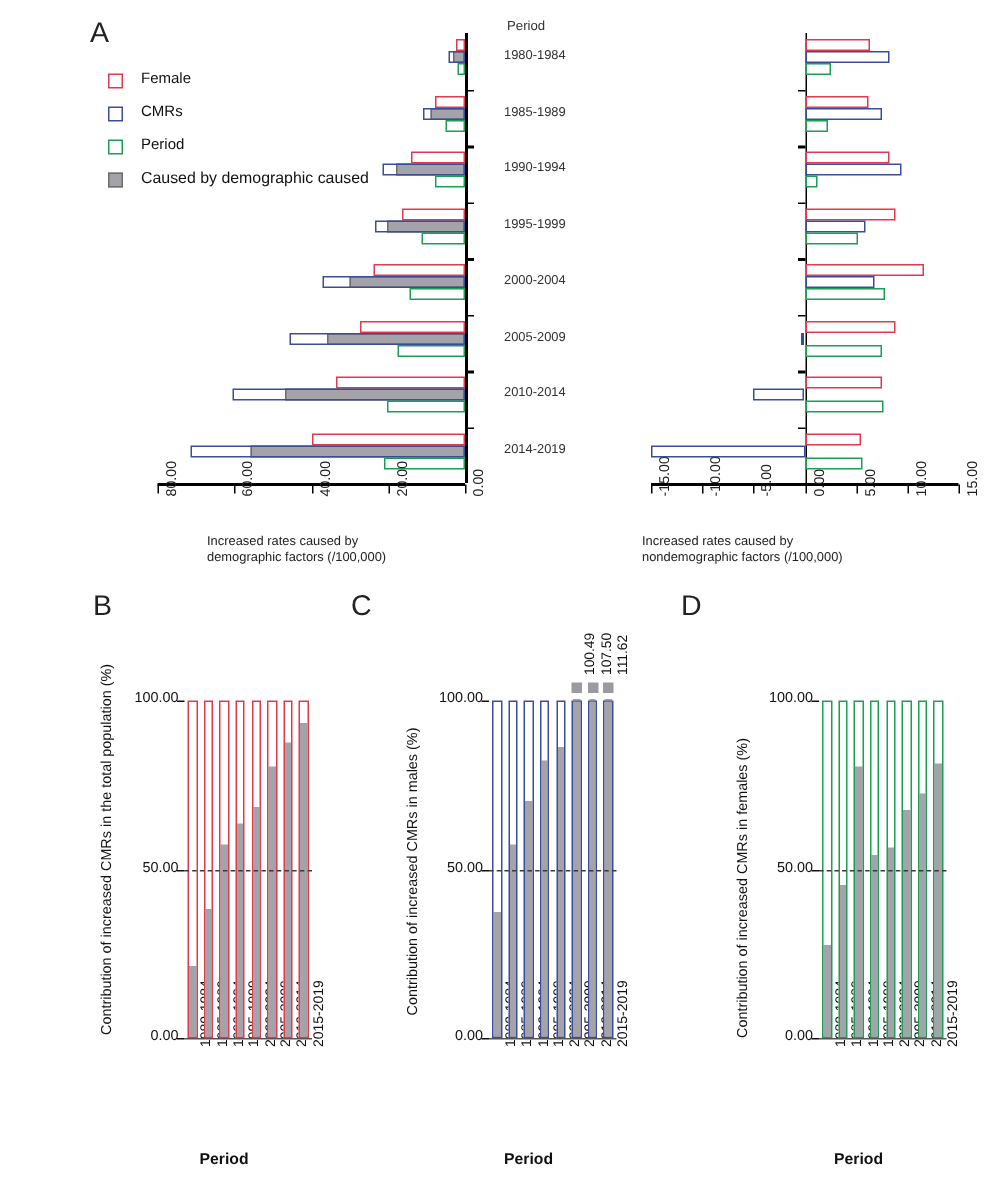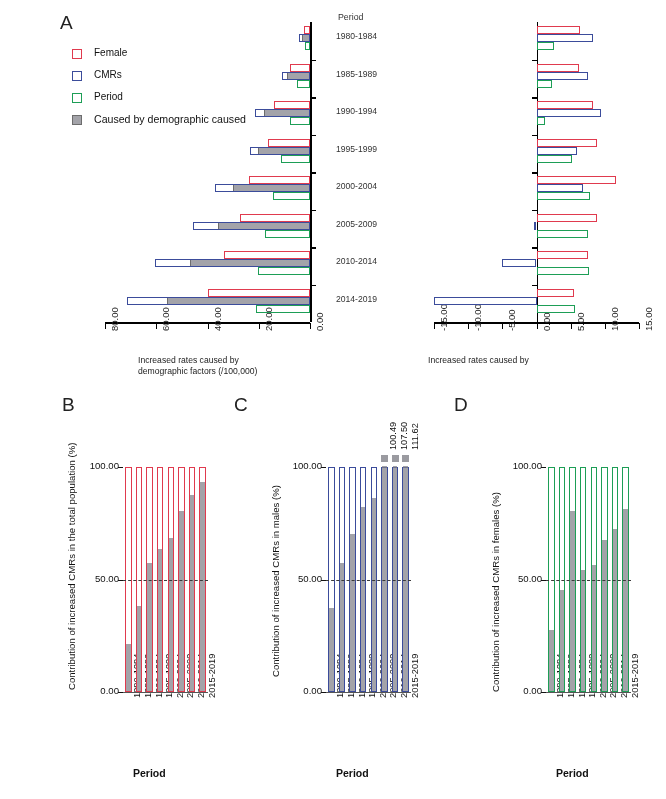--- a/index.html
+++ b/index.html
@@ -174,20 +174,21 @@
       <div class="tick" style="left:205.0px;top:301px;height:6px;background:#000;"></div>
       <div class="ticklab" style="left:209.0px;top:309px;">15.00</div>
     </div>
 
   <div class="axtitle" id="a-left-title" style="left:138px;top:355px;width:180px;">
       <div>Increased rates caused by</div>
       <div>demographic factors  (/100,000)</div>
     </div>
   <div class="axtitle" id="a-right-title" style="left:428px;top:355px;width:200px;">
       <div>Increased rates caused by</div>
+      <div>nondemographic factors  (/100,000)</div>
     </div>
 <div class="periodlab" style="left:336px;top:31px;">1980-1984</div>
     <div class="periodlab" style="left:336px;top:68.5px;">1985-1989</div>
     <div class="periodlab" style="left:336px;top:106px;">1990-1994</div>
     <div class="periodlab" style="left:336px;top:143.5px;">1995-1999</div>
     <div class="periodlab" style="left:336px;top:181px;">2000-2004</div>
     <div class="periodlab" style="left:336px;top:218.5px;">2005-2009</div>
     <div class="periodlab" style="left:336px;top:256px;">2010-2014</div>
     <div class="periodlab" style="left:336px;top:293.5px;">2014-2019</div>
   </div>

